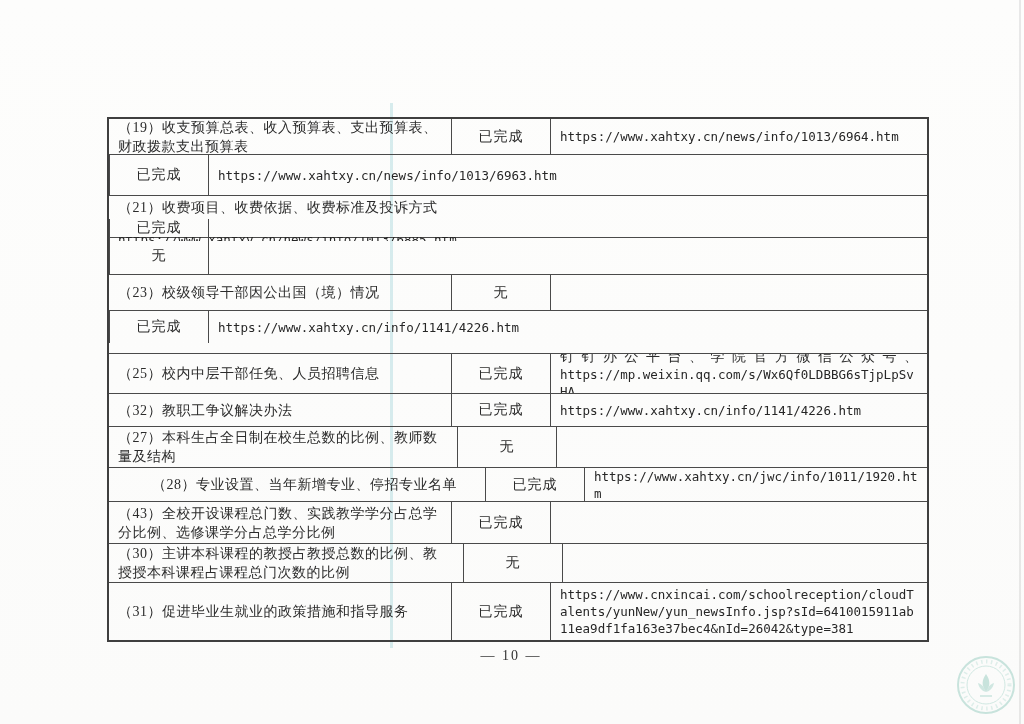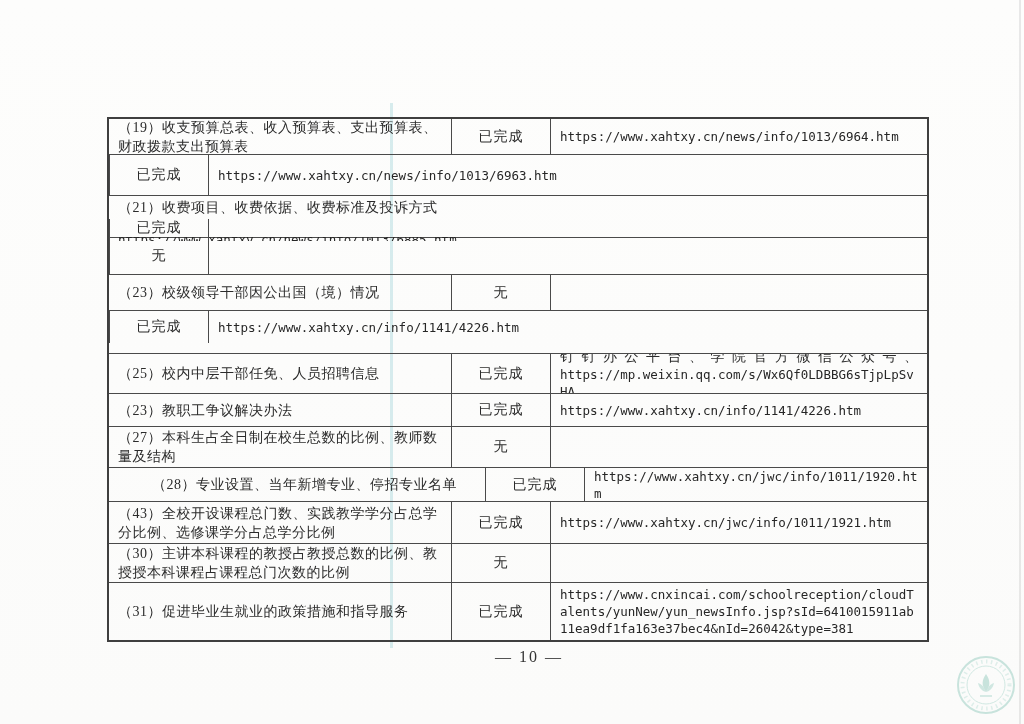--- a/index.html
+++ b/index.html
@@ -80,25 +80,25 @@
     color: #262626;
   }
   .spaced-line {
     font-size: 14px;
     line-height: 19px;
     letter-spacing: 7.5px;
     white-space: nowrap;
   }
   .footer {
     position: absolute;
-    left: 118px;
+    left: 100px;
     top: 648px;
     width: 822px;
     text-align: center;
-    font-size: 16px;
+    font-size: 14px;
     letter-spacing: 2px;
     color: #333;
   }
   .seal {
     position: absolute;
     left: 948px;
     top: 647px;
     width: 76px;
     height: 77px;
     opacity: 0.55;
@@ -150,46 +150,43 @@
       </div>
       <div class="row" style="height: 40px; margin-top: 10px;">
         <div class="cell item">（25）校内中层干部任免、人员招聘信息</div>
         <div class="cell status">已完成</div>
         <div class="cell detail">
           <div class="spaced-line">钉钉办公平台、学院官方微信公众号、</div>
           <div class="url-line">https://mp.weixin.qq.com/s/Wx6Qf0LDBBG6sTjpLpSvHA</div>
         </div>
       </div>
       <div class="row" style="height: 33px;">
-        <div class="cell item">（23）教职工争议解决办法</div>
+        <div class="cell item">（32）教职工争议解决办法</div>
         <div class="cell status">已完成</div>
         <div class="cell detail">
           <div class="url-line">https://www.xahtxy.cn/info/1141/4226.htm</div>
         </div>
       </div>
-      <div class="row" style="height: 41px;">
+      <div class="row" style="height: 41px; gap: 6px;">
         <div class="cell item">（27）本科生占全日制在校生总数的比例、教师数量及结构</div>
         <div class="cell status">无</div>
         <div class="cell detail"></div>
       </div>
       <div class="row" style="height: 34px; padding-left: 34px;">
         <div class="cell item">（28）专业设置、当年新增专业、停招专业名单</div>
         <div class="cell status">已完成</div>
         <div class="cell detail">
           <div class="url-line">https://www.xahtxy.cn/jwc/info/1011/1920.htm</div>
         </div>
       </div>
       <div class="row" style="height: 42px;">
         <div class="cell item">（43）全校开设课程总门数、实践教学学分占总学分比例、选修课学分占总学分比例</div>
         <div class="cell status">已完成</div>
-        <div class="cell detail">
-          <div class="url-line">https://www.xahtxy.cn/jwc/info/1011/1921.htm</div>
-        </div>
-      </div>
-      <div class="row" style="height: 39px;">
+      </div>
+      <div class="row" style="height: 39px; gap: 12px;">
         <div class="cell item">（30）主讲本科课程的教授占教授总数的比例、教授授本科课程占课程总门次数的比例</div>
         <div class="cell status">无</div>
         <div class="cell detail"></div>
       </div>
       <div class="row" style="height: 58px;">
         <div class="cell item">（31）促进毕业生就业的政策措施和指导服务</div>
         <div class="cell status">已完成</div>
         <div class="cell detail">
           <div class="url-line">https://www.cnxincai.com/schoolreception/cloudTalents/yunNew/yun_newsInfo.jsp?sId=6410015911ab11ea9df1fa163e37bec4&amp;nId=26042&amp;type=381</div>
         </div>

